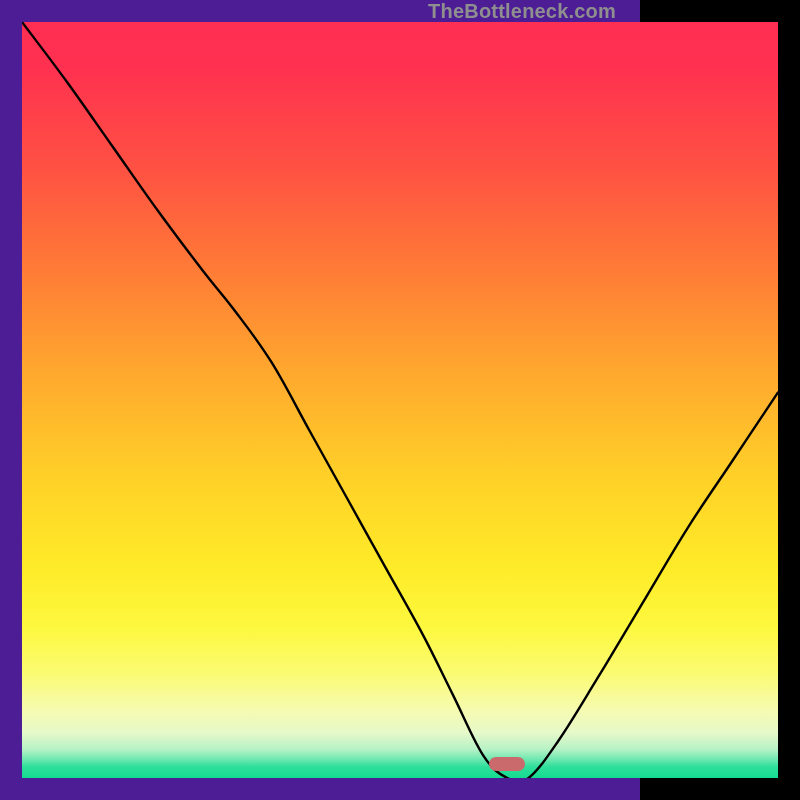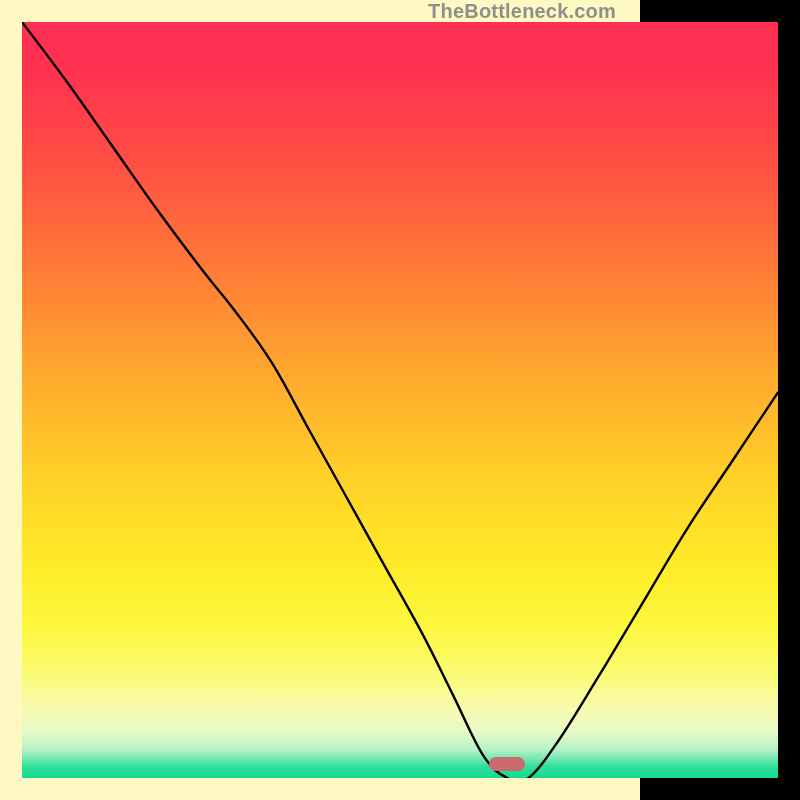--- a/index.html
+++ b/index.html
@@ -9,21 +9,21 @@
     height: 800px;
     background: #000;
     overflow: hidden;
   }
   .frame {
     position: absolute;
     left: 0;
     top: 0;
     width: 640px;
     height: 800px;
-    background: #fef9c3;
+    background: #4c1d95;
   }
   .plot {
     position: absolute;
     left: 22px;
     top: 22px;
     width: 756px;
     height: 756px;
     overflow: hidden;
   }
   .gradient-main {

